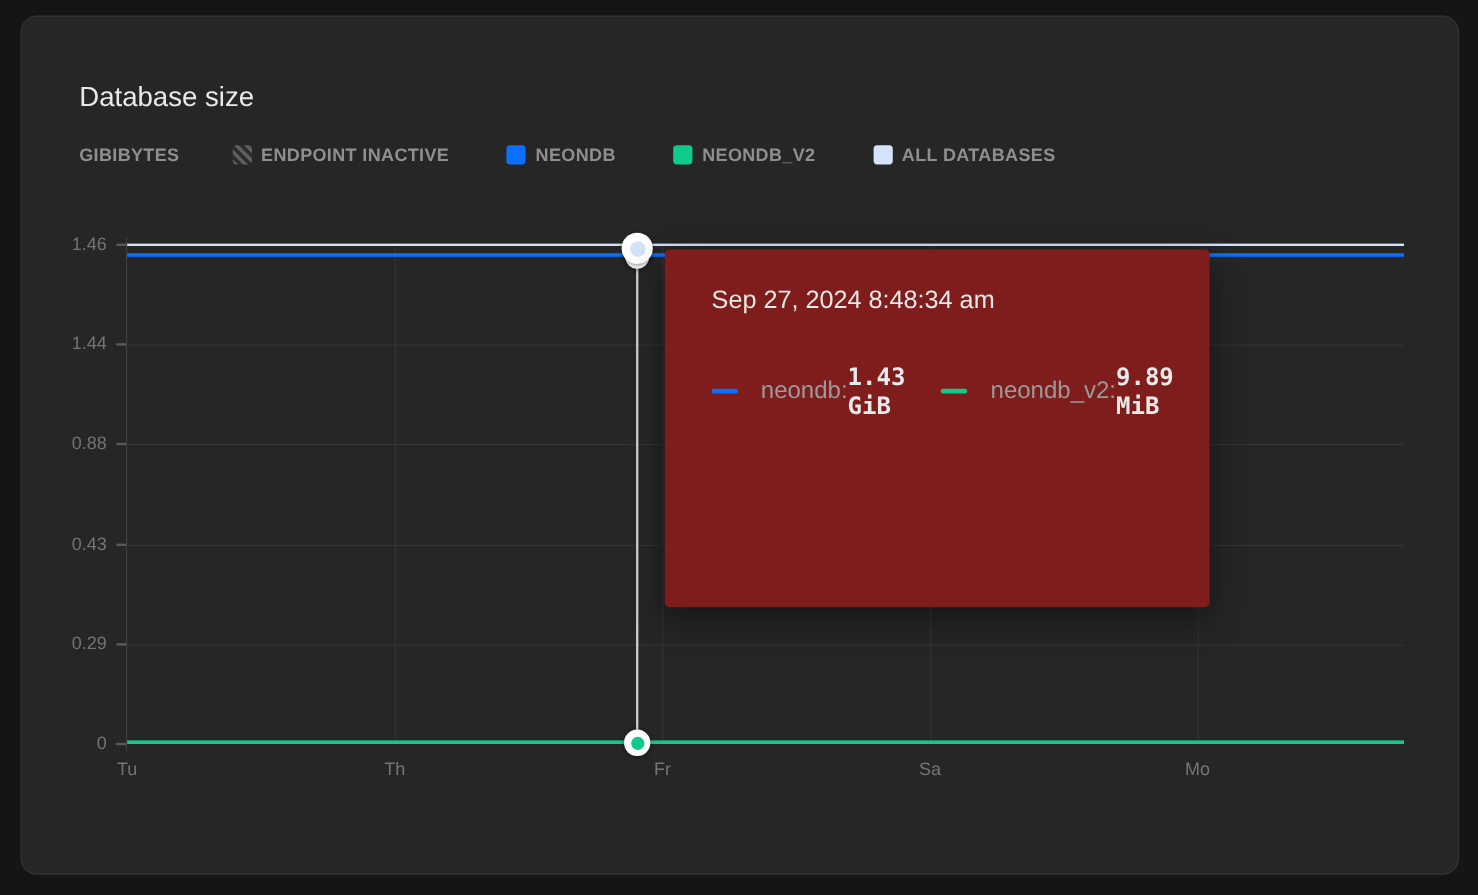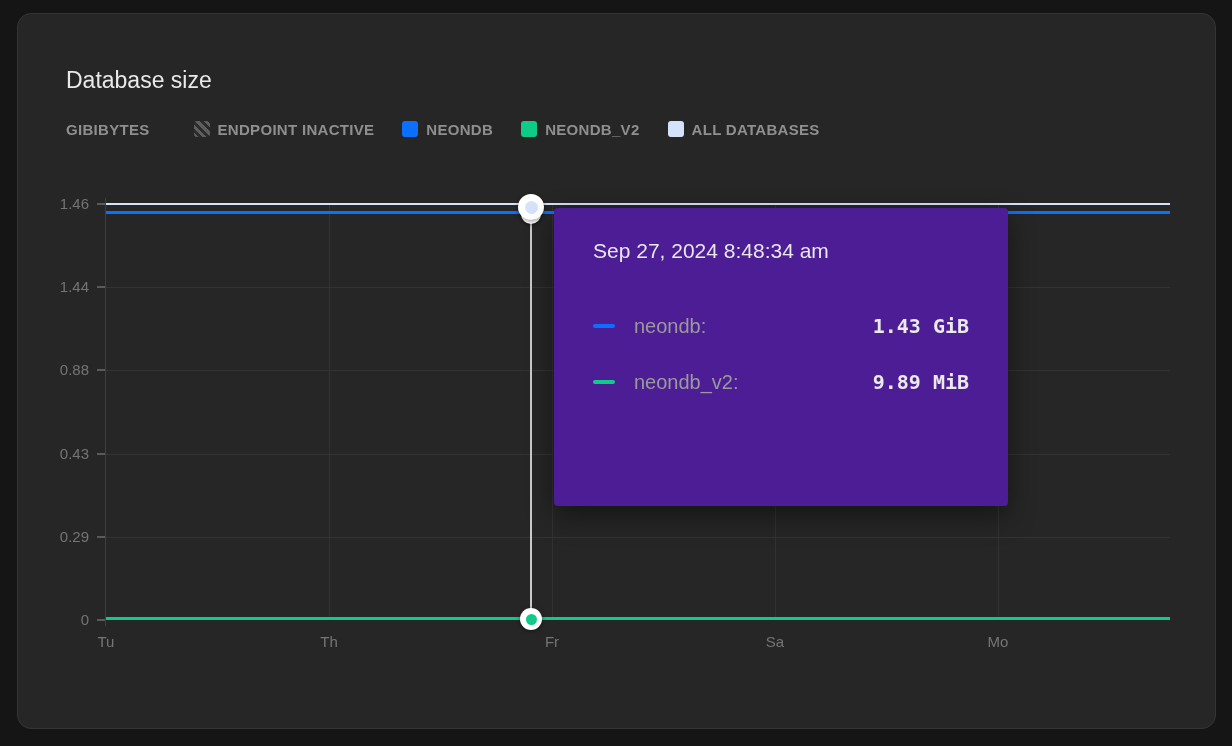--- a/index.html
+++ b/index.html
@@ -24,39 +24,39 @@
   .marker{position:absolute;border-radius:50%;background:#ffffff;display:flex;
     align-items:center;justify-content:center;box-shadow:0 1px 4px rgba(0,0,0,.45);}
   .marker .dot{border-radius:50%;}
   
   .ylabels{position:absolute;left:15px;top:180px;width:56px;height:436px;display:flex;
     flex-direction:column;justify-content:space-between;}
   .ylabels .yl{height:20px;line-height:20px;text-align:right;font-size:15px;color:#747474;}
   .xlabels{position:absolute;left:58px;top:617px;width:952px;display:flex;justify-content:space-between;}
   .xlabels .xl{width:60px;height:22px;line-height:22px;text-align:center;font-size:15px;color:#757575;}
   
-  .tooltip{position:absolute;left:536px;top:194px;width:454px;height:298px;background:#4c1d95;
+  .tooltip{position:absolute;left:536px;top:194px;width:454px;height:298px;background:#7f1d1d;
     border-radius:4px;box-shadow:0 10px 28px rgba(0,0,0,.45);z-index:9;}
   .tt-title{position:absolute;left:39px;top:31px;font-size:21px;color:#e8e8e8;}
-  .tt-rows{position:absolute;left:39px;right:39px;top:105px;display:flex;flex-direction:column;gap:30px;}
+  .tt-rows{position:absolute;left:39px;right:39px;top:105px;display:flex;flex-direction:row;gap:30px;}
   .tt-row{display:flex;align-items:center;height:26px;}
   .tt-dash{width:22px;height:4px;border-radius:2px;flex:0 0 auto;}
   .tt-label{margin-left:19px;font-size:20px;color:#9a9a9a;}
   .tt-value{margin-left:auto;font-family:"DejaVu Sans Mono",monospace;font-size:20px;color:#eaeaea;font-weight:bold;}
 </style>
 </head>
 <body>
 
 <div class="card">
 
   <div class="title">Database size</div>
 
   <div class="legend">
     <span class="legend-unit">GIBIBYTES</span>
-    <div style="display:flex;align-items:flex-end;gap:28px;">
+    <div style="display:flex;align-items:flex-end;gap:48px;">
 
         <div class="legend-item">
           <span class="swatch hatched"></span>
           <span class="lbl">ENDPOINT INACTIVE</span>
         </div>
 
         <div class="legend-item">
           <span class="swatch" style="background: rgb(11, 111, 255);"></span>
           <span class="lbl">NEONDB</span>
         </div>

